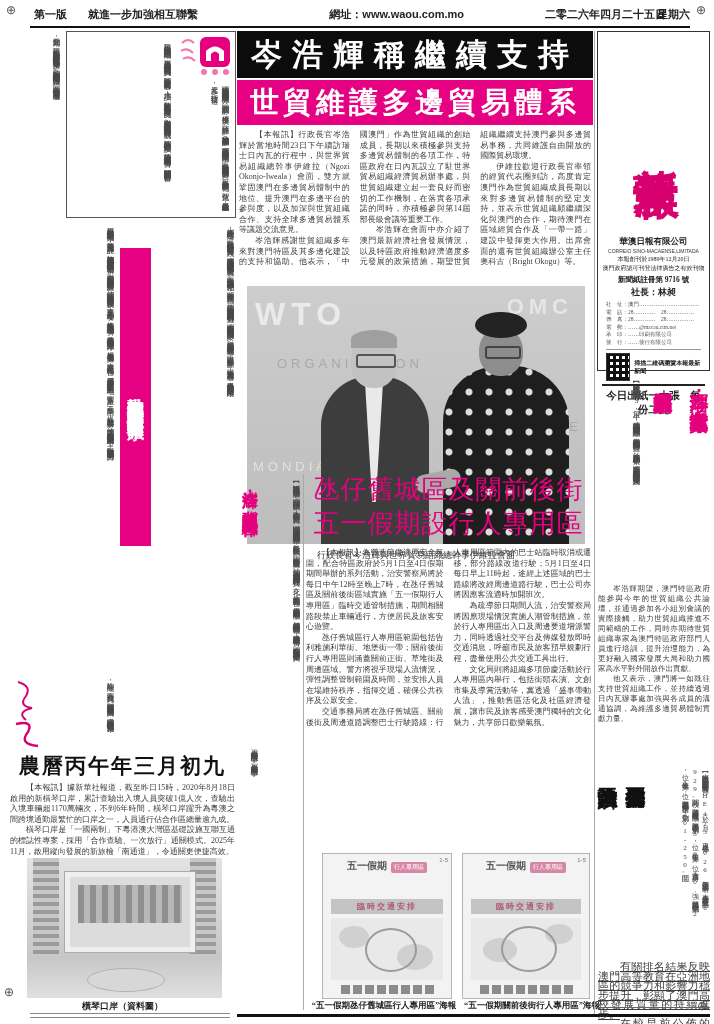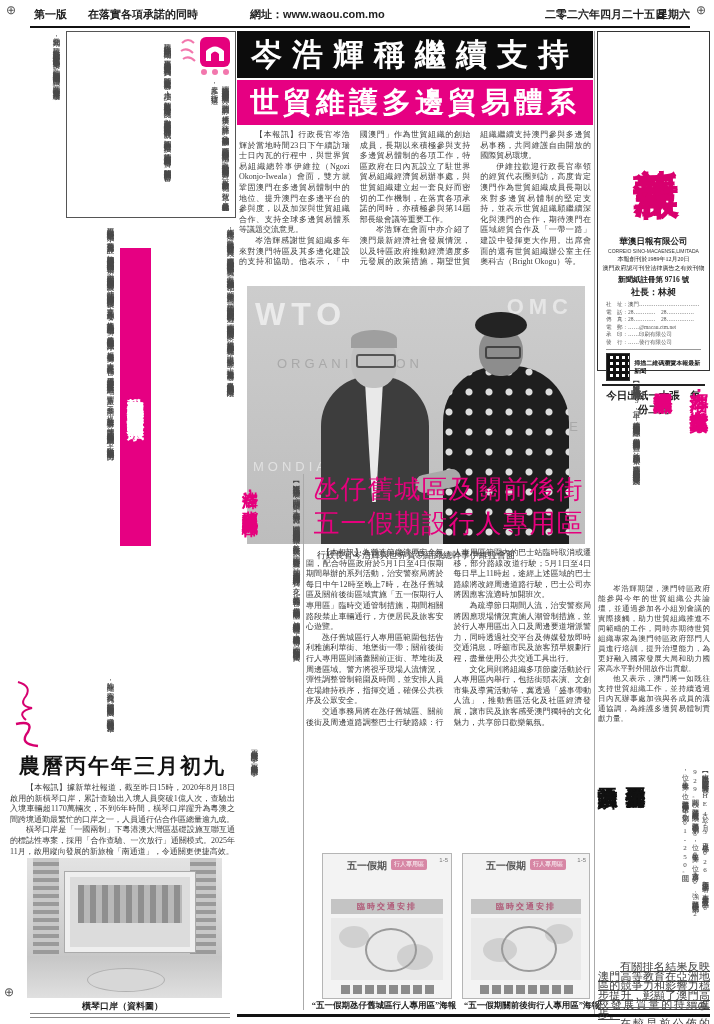--- a/index.html
+++ b/index.html
@@ -15,21 +15,21 @@
   .mag{color:#e5007d;}
   .capt{font-size:9px;font-weight:bold;text-align:center;color:#1d1d1d;}
   .mark{font-size:12px;color:#555;line-height:12px;}
   .vhead{background:#e60082;color:#fff;font-weight:bold;font-family:"Liberation Sans",sans-serif;
          display:flex;align-items:center;justify-content:center;}
   .vhead span{writing-mode:vertical-rl;text-orientation:upright;}
   .banner{display:flex;align-items:center;justify-content:center;font-weight:bold;
           font-family:"Liberation Sans",sans-serif;color:#fff;}
   .vline{background:#aaa;width:1px;}
   .poster{position:absolute;border:1px solid #b5b5b5;background:#f3f3f3;overflow:hidden;}
-  .poster-head{display:flex;align-items:flex-start;justify-content:center;gap:4px;padding-top:5px;}
+  .poster-head{display:flex;align-items:flex-end;justify-content:center;gap:4px;padding-top:5px;}
   .poster-title{font-size:10px;font-weight:bold;color:#555;font-family:"Liberation Sans",sans-serif;}
   .poster-chip{font-size:6px;color:#fff;background:#d787a5;padding:1px 3px;border-radius:2px;}
   .poster-band{margin:26px 8px 0 8px;height:15px;background:#c4c4c4;color:#b05a78;font-size:8px;
                font-weight:bold;display:flex;align-items:center;justify-content:center;
                font-family:"Liberation Sans",sans-serif;letter-spacing:2px;}
   .poster-map{margin:4px 8px 0 8px;height:62px;background:#e9e9e9;position:relative;overflow:hidden;}
   .blob{position:absolute;background:#d0d0d0;border-radius:50%;}
   .road{position:absolute;border:2px solid #9a9a9a;border-radius:50%;}
   .poster-sq{display:flex;gap:3px;justify-content:center;margin-top:5px;}
   .poster-sq i{width:9px;height:9px;background:#8b8b8b;display:block;}
@@ -43,22 +43,22 @@
 <body>
 
 <div id="page">
 
   <div class="abs mark" style="left:6px;top:4px;">⊕</div>
   <div class="abs mark" style="left:696px;top:4px;">⊕</div>
   <div class="abs mark" style="left:4px;top:986px;">⊕</div>
   <div class="abs mark" style="left:697px;top:1000px;">⊕</div>
 
   <div class="abs sans" style="left:34px;top:7px;font-size:11px;font-weight:bold;">第一版</div>
-  <div class="abs sans" style="left:88px;top:7px;font-size:11px;font-weight:bold;">在落實各項承諾的同時</div>
-  <div class="abs sans" style="left:250px;top:7px;width:214px;text-align:left;font-size:11px;font-weight:bold;">網址：www.waou.com.mo</div>
+  <div class="abs sans" style="left:88px;top:7px;font-size:11px;font-weight:bold;">就進一步加強相互聯繫</div>
+  <div class="abs sans" style="left:250px;top:7px;width:214px;text-align:right;font-size:11px;font-weight:bold;">網址：www.waou.com.mo</div>
   <div class="abs sans" style="left:545px;top:7px;font-size:11px;font-weight:bold;">二零二六年四月二十五日</div>
   <div class="abs sans" style="left:657px;top:7px;font-size:11px;font-weight:bold;">星期六</div>
   <div class="abs" style="left:30px;top:26px;width:660px;height:2px;background:#111;"></div>
 
   <div class="abs v vtxt jt" style="left:8px;top:32px;width:54px;height:186px;">會見期間，行政長官亦向對方介紹了澳門旅遊業復甦情況及盛事活動安排，歡迎該組織到澳門舉辦高層次國際會議，共同推動全球旅遊業可持續發展。</div>
 
   <div class="abs" style="left:66px;top:31px;width:170px;height:187px;border:1.5px solid #555;box-sizing:border-box;">
     <svg class="abs" style="right:3px;top:3px;" width="54" height="42" viewBox="0 0 54 42">
       <path d="M4 8 Q10 2 16 8 M3 16 Q9 12 15 18 M5 24 Q11 20 17 26" stroke="#f277ad" stroke-width="2" fill="none"></path>
       <rect x="22" y="2" width="30" height="30" rx="6" fill="#e5007d"></rect>

